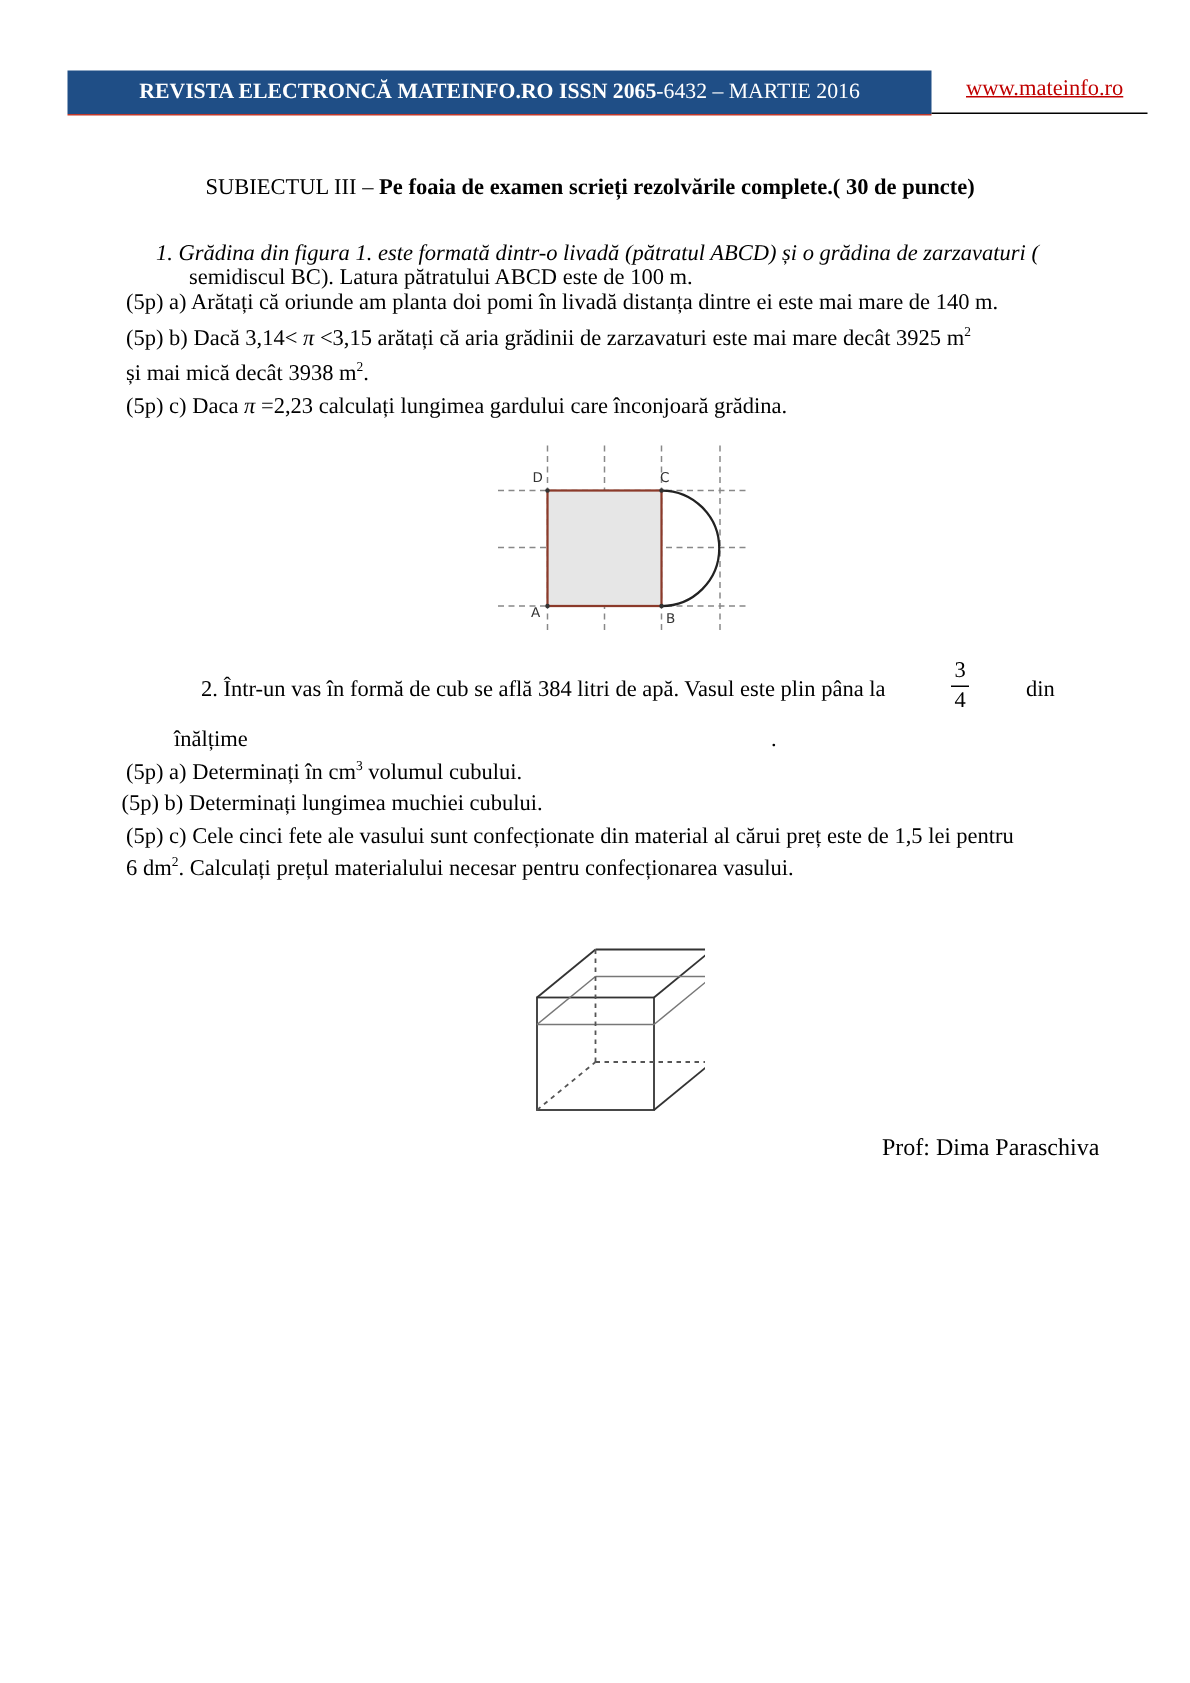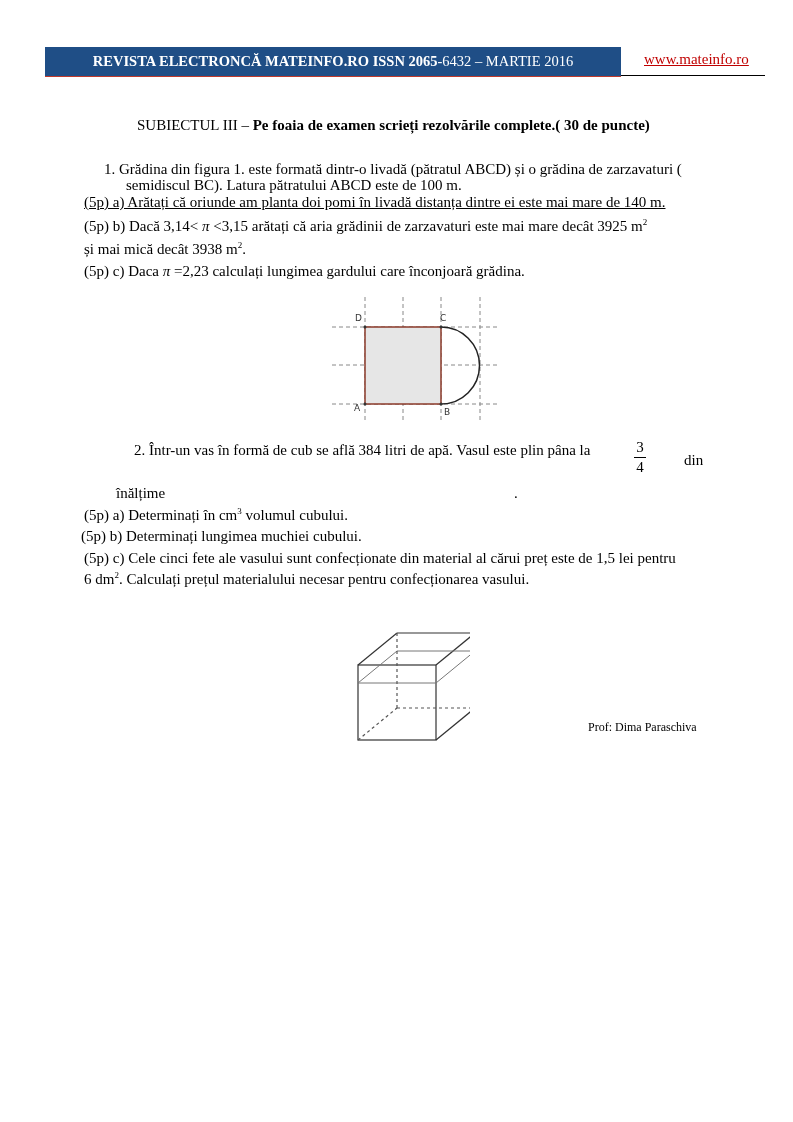--- a/index.html
+++ b/index.html
@@ -13,36 +13,36 @@
   .hdr-red { left: 45px; top: 76px; width: 576px; height: 1px; background: #c0392b; }
   .hdr-link { left: 644px; top: 51px; font-size: 15px; color: #c00000; text-decoration: underline; white-space: nowrap; }
   .hdr-rule { left: 621px; top: 75px; width: 144px; height: 1px; background: #000; }
   .t { font-size: 15px; white-space: nowrap; line-height: 18px; }
   .subj { left: 137px; top: 116px; }
   .subj b { font-weight: bold; }
   sup { font-size: 9px; vertical-align: 6px; line-height: 0; }
   .pi { font-style: italic; }
   .frac { position: absolute; left: 634px; top: 439px; width: 12px; text-align: center; font-size: 15px; line-height: 17px; }
   .frac .bar { height: 1px; background: #000; margin: 1px 0; }
-  .sig { left: 588px; top: 718px; font-size: 12px; }
+  .sig { left: 588px; top: 757px; font-size: 16px; }
 </style>
 </head>
 <body>
 
 <div class="abs hdr-bar"></div>
 <div class="abs hdr-title"><span>REVISTA ELECTRONCĂ MATEINFO.RO ISSN 2065</span><span class="n">-6432 – MARTIE 2016</span></div>
 <div class="abs hdr-red"></div>
 <a class="abs hdr-link">www.mateinfo.ro</a>
 <div class="abs hdr-rule"></div>
 
 <div class="abs t subj"><span>SUBIECTUL  III – </span><b>Pe foaia de examen scrieți rezolvările complete.( 30 de puncte)</b></div>
 
-<div class="abs t" style="left:104px; top:160px;">1.   Grădina din figura 1. este formată dintr-o livadă (pătratul ABCD) și o grădina de zarzavaturi (</div>
+<div class="abs t" style="left:104px; top:160px;font-style:italic;">1.   Grădina din figura 1. este formată dintr-o livadă (pătratul ABCD) și o grădina de zarzavaturi (</div>
 <div class="abs t" style="left:126px; top:176px;">semidiscul BC). Latura pătratului ABCD este de 100 m.</div>
-<div class="abs t" style="left:84px; top:193px;text-decoration:underline;">(5p)  a)  Arătați că oriunde  am planta doi pomi în livadă distanța dintre ei este mai mare de 140 m.</div>
+<div class="abs t" style="left:84px; top:193px;">(5p)  a)  Arătați că oriunde  am planta doi pomi în livadă distanța dintre ei este mai mare de 140 m.</div>
 <div class="abs t" style="left:84px; top:217px;text-align:right;"><span>(5p)  b)  Dacă  3,14&lt; </span><span class="pi">π</span><span> &lt;3,15  arătați că aria grădinii de zarzavaturi este mai mare decât  3925 m</span><sup>2</sup></div>
 <div class="abs t" style="left:84px; top:240px;"><span>și mai mică decât 3938 m</span><sup>2</sup><span>.</span></div>
 <div class="abs t" style="left:84px; top:262px;"><span>(5p)  c) Daca  </span><span class="pi">π</span><span> =2,23 calculați lungimea gardului care înconjoară grădina.</span></div>
 
 <svg class="abs" style="left:330px; top:295px;" width="170" height="130" viewBox="0 0 170 130">
   <g stroke="#888" stroke-width="1" stroke-dasharray="4,3" fill="none">
     <line x1="35" y1="2" x2="35" y2="128"></line>
     <line x1="73" y1="2" x2="73" y2="128"></line>
     <line x1="111" y1="2" x2="111" y2="128"></line>
     <line x1="150" y1="2" x2="150" y2="128"></line>
@@ -59,21 +59,21 @@
     <circle cx="111" cy="109" r="1.5"></circle>
   </g>
   <g font-family="DejaVu Sans, sans-serif" font-size="9" fill="#333">
     <text x="25" y="26">D</text>
     <text x="110" y="26">C</text>
     <text x="24" y="116">A</text>
     <text x="114" y="120">B</text>
   </g>
 </svg>
 
-<div class="abs t" style="left:134px; top:441px;"><span>2. Într-un vas în formă de cub se află 384 litri de apă. Vasul este plin pâna la </span></div>
+<div class="abs t" style="left:134px; top:451px;"><span>2. Într-un vas în formă de cub se află 384 litri de apă. Vasul este plin pâna la </span></div>
 <div class="frac">
   <div>3</div>
   <div class="bar"></div>
   <div>4</div>
 </div>
 <div class="abs t" style="left:672px; top:451px;margin-left:12px;">din</div>
 <div class="abs t" style="left:84px; top:484px;margin-left:32px;">înălțime</div>
 <div class="abs t" style="left:514px; top:484px;">.</div>
 <div class="abs t" style="left:84px; top:506px;"><span>(5p)  a) Determinați în cm</span><sup>3</sup><span> volumul cubului.</span></div>
 <div class="abs t" style="left:81px; top:527px;">(5p)  b) Determinați lungimea muchiei cubului.</div>

